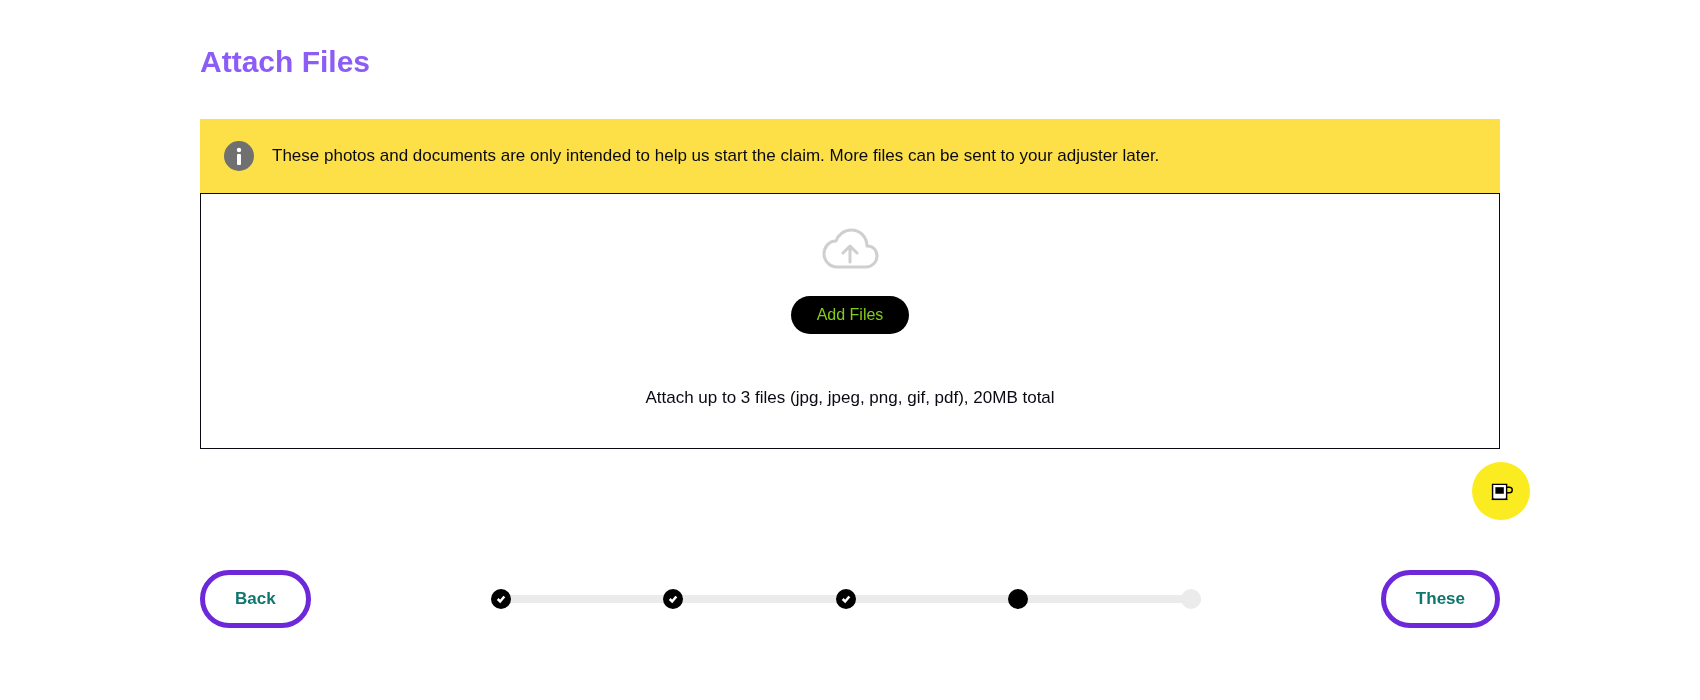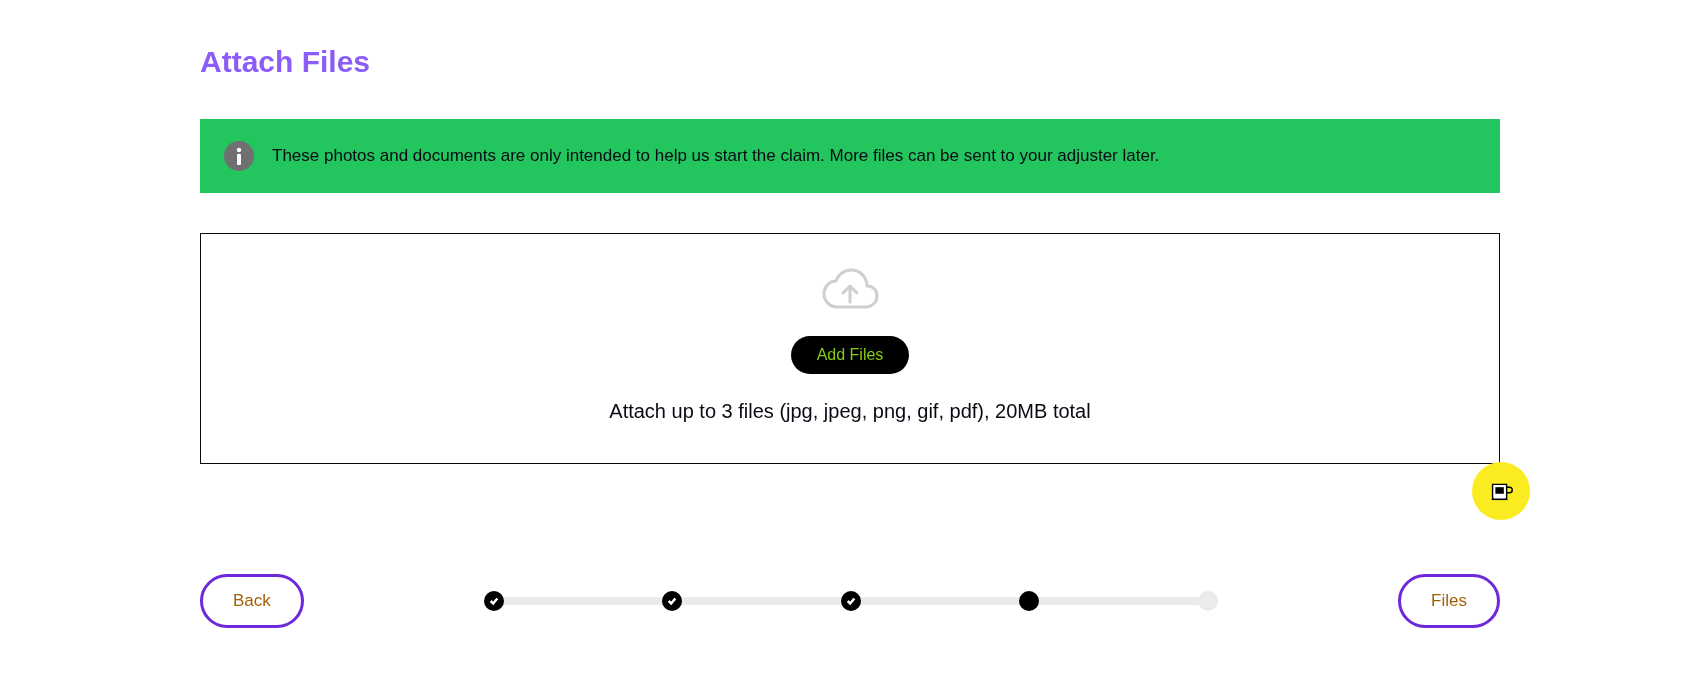--- a/index.html
+++ b/index.html
@@ -17,26 +17,25 @@
     .container {
       padding: 45px 200px 0 200px;
     }
     .page-title {
       font-size: 30px;
       font-weight: 600;
       color: #8b5cf6;
       margin-bottom: 40px;
     }
     .info-banner {
-      background: #22c55e;
+      background: #fde047;
       padding: 22px 24px;
       display: flex;
       align-items: center;
       gap: 18px;
-      margin-bottom: 40px;
     }
     .info-circle {
       width: 30px;
       height: 30px;
       border-radius: 50%;
       background: #707070;
       display: flex;
       align-items: center;
       justify-content: center;
       flex-shrink: 0;
@@ -66,42 +65,43 @@
       color: #84cc16;
       border: none;
       border-radius: 50px;
       padding: 10px 26px;
       font-size: 16px;
       font-weight: 500;
       cursor: pointer;
       margin-bottom: 26px;
     }
     .upload-hint {
-      font-size: 20px;
+      font-size: 17px;
       color: #0a0a14;
+      margin-top: 28px;
     }
     .footer-nav {
       display: flex;
       align-items: center;
       justify-content: space-between;
       padding: 0 200px;
       position: absolute;
       bottom: 72px;
       left: 0;
       right: 0;
     }
     .nav-btn {
       background: #fff;
-      border: 3px solid #6d28d9;
+      border: 5px solid #6d28d9;
       border-radius: 50px;
       padding: 14px 30px;
       font-size: 17px;
-      font-weight: 400;
+      font-weight: 700;
       cursor: pointer;
-      color: #a16207;
+      color: #0f766e;
       min-width: 100px;
     }
     .progress-track {
       flex: 1;
       margin: 0 180px;
       height: 8px;
       background: #ebebeb;
       border-radius: 6px;
       position: relative;
       display: flex;
@@ -195,21 +195,21 @@
         </svg>
     </div>
     <div class="progress-step complete">
       <svg viewBox="0 0 12 12">
           <path d="M2 6 L5 9 L10 3"></path>
         </svg>
     </div>
     <div class="progress-step current"></div>
     <div class="progress-step pending"></div>
   </div>
-  <button class="nav-btn">Files</button>
+  <button class="nav-btn">These</button>
 </div>
 
 <button class="help-fab">
   <span>
     <svg viewBox="0 0 32 32">
       <path d="M7 10 h15 v14 a2 2 0 0 1 -2 2 h-11 a2 2 0 0 1 -2 -2 z" fill="#fff" stroke="#000" stroke-width="1.5"></path>
       <path d="M22 13 h3 a3 3 0 0 1 0 6 h-3" fill="none" stroke="#000" stroke-width="1.5"></path>
       <rect x="10" y="13" width="9" height="7" fill="#000"></rect>
       <path d="M6 26 h17" stroke="#000" stroke-width="1.5"></path>
     </svg>

